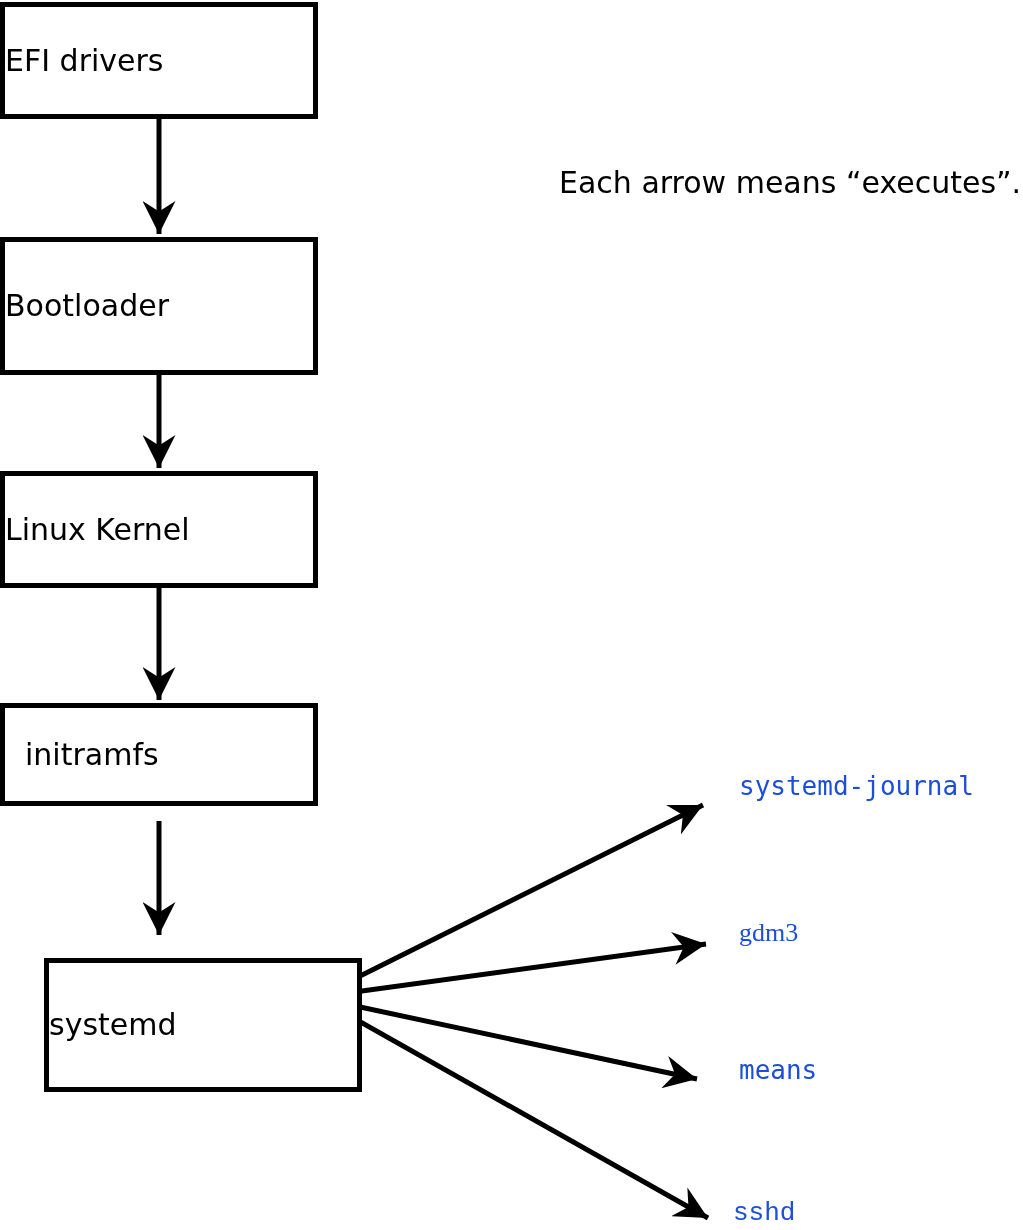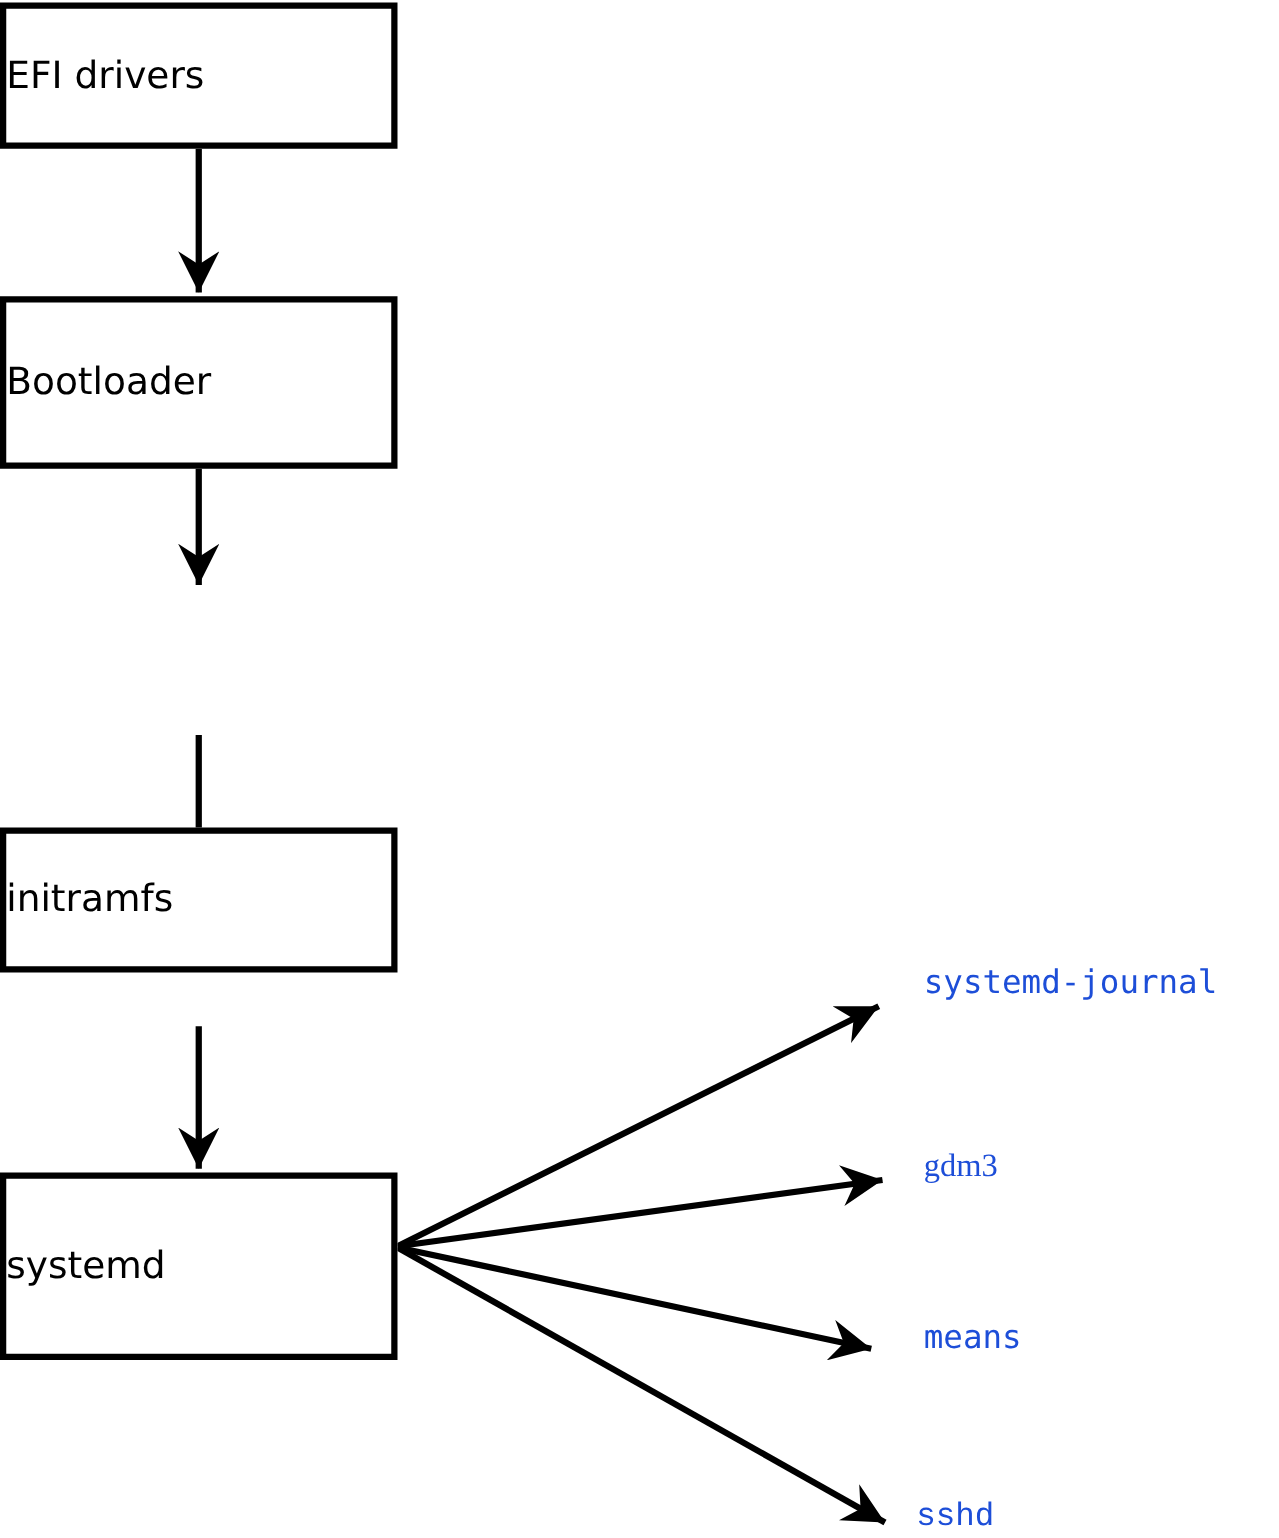--- a/index.html
+++ b/index.html
@@ -77,26 +77,30 @@
     <line x1="318" y1="998" x2="697" y2="1079" marker-end="url(#arrowhead)"></line>
     <line x1="318" y1="998" x2="708" y2="1218" marker-end="url(#arrowhead)"></line>
   </svg>
 
   <div class="node" style="top:2px; height:117px;">
     <span>EFI drivers</span>
   </div>
   <div class="node" style="top:237px; height:138px;">
     <span>Bootloader</span>
   </div>
-  <div class="node" style="top:662px; height:116px;">
+  <div class="node" style="top:471px; height:117px;">
+    <span>Linux Kernel</span>
+  </div>
+  <div class="node" style="top:703px; height:103px;padding-left:20px;">
     <span>initramfs</span>
   </div>
-  <div class="node" style="top:938px; height:150px;">
+  <div class="node" style="top:958px; height:134px;margin-left:44px;">
     <span>systemd</span>
   </div>
 
+  <div class="note">Each arrow means “executes”.</div>
 
   <div class="proc-label" style="left:723px; top:773px;">systemd-journal</div>
   <div class="proc-label" style="left:723px; top:920px;font-family:Liberation Serif, serif;">gdm3</div>
   <div class="proc-label" style="left:723px; top:1057px;">means</div>
   <div class="proc-label sans" style="left:717px; top:1200px;">sshd</div>
 
 </div>
 
 </body></html>

